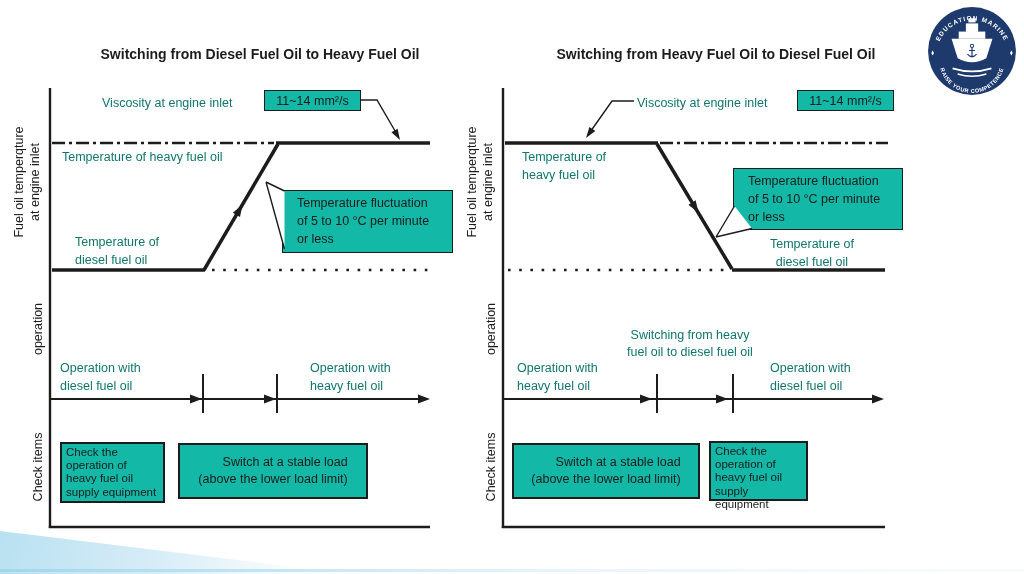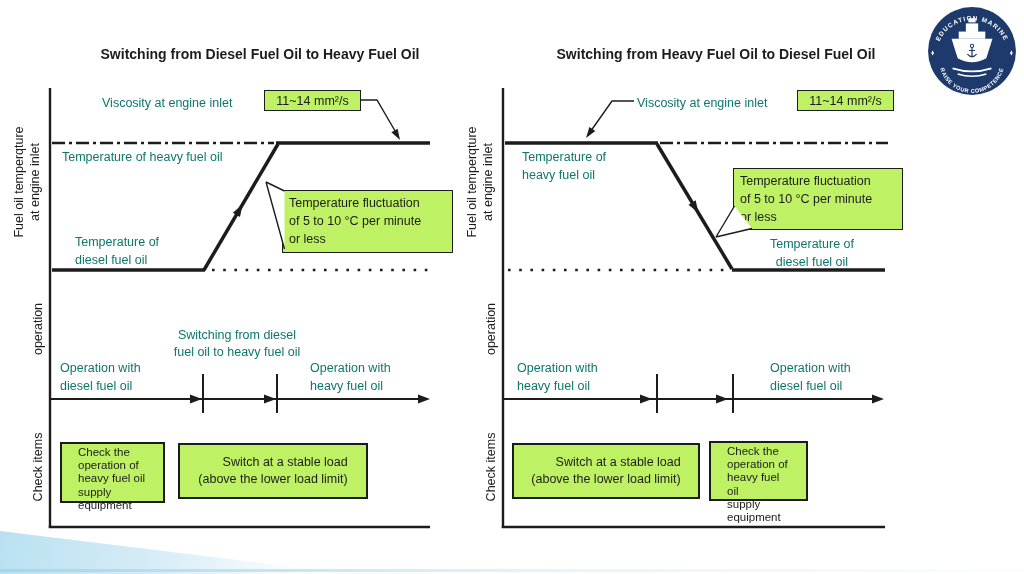--- a/index.html
+++ b/index.html
@@ -3,24 +3,24 @@
 <meta charset="utf-8">
 <style>
   html,body{margin:0;padding:0;background:#ffffff;}
   .slide{
     position:relative;width:1024px;height:574px;overflow:hidden;background:#ffffff;
     font-family:"Liberation Sans",sans-serif;color:#1c1c1c;
   }
   .t{position:absolute;white-space:pre-line;font-size:12.5px;line-height:18px;color:#0f766e;}
   .title{position:absolute;top:46px;width:420px;text-align:center;font-size:14px;font-weight:bold;white-space:pre-line;}
   .vlab{position:absolute;transform:rotate(-90deg);text-align:center;font-size:12.5px;line-height:16px;white-space:pre-line;}
-  .box{position:absolute;box-sizing:border-box;border:1.5px solid #1c1c1c;background:#bef264;}
+  .box{position:absolute;box-sizing:border-box;border:1.5px solid #1c1c1c;background:#14b8a6;}
   .vbox{display:flex;align-items:center;justify-content:center;font-size:12.5px;line-height:16px;white-space:pre-line;}
-  .fluct{padding:3px 6px;font-size:12.5px;line-height:18px;white-space:pre-line;}
-  .chk-sm{border-width:2px;padding:2px 16px;font-size:11.5px;line-height:13.2px;white-space:pre-line;}
+  .fluct{padding:3px 14px;font-size:12.5px;line-height:18px;white-space:pre-line;}
+  .chk-sm{border-width:2px;padding:2px 4px;font-size:11.5px;line-height:13.2px;white-space:pre-line;}
   .chk-lg{border-width:2px;display:flex;align-items:center;justify-content:center;text-align:right;
           font-size:12.5px;line-height:17.5px;white-space:pre-line;}
   .lines{position:absolute;left:0;top:0;pointer-events:none;}
   .wedge{position:absolute;left:0;top:531px;width:352px;height:43px;
          background:linear-gradient(100deg,#b9e1f1 0%,#d7edf7 45%,rgba(255,255,255,0) 88%);
          clip-path:polygon(0 0,100% 100%,0 100%);}
   .bline{position:absolute;left:0;top:569px;width:1024px;height:3px;
          background:linear-gradient(to right,#a3d6eb,#e8f5fb 55%,#fafdfe);}
   .logo{position:absolute;left:926px;top:5px;}
 </style>
@@ -37,22 +37,20 @@
 at engine inlet</div>
   <div class="t" style="left:102px;top:94px;">Viscosity at engine inlet</div>
   <div class="box vbox" style="left:264px;top:90px;width:97px;height:21px;">11~14 mm²/s</div>
   <div class="t" style="left:62px;top:148px;">Temperature of heavy fuel oil</div>
   <div class="box fluct" style="left:282px;top:190px;width:171px;height:63px;">Temperature fluctuation
 of 5 to 10 °C per minute
 or less</div>
   <div class="t" style="left:75px;top:233px;">Temperature of
 diesel fuel oil</div>
   <div class="vlab" style="left:-3px;top:322px;width:80px;height:14px;">operation</div>
-  <div class="t" style="left:137px;top:327px;width:200px;text-align:center;line-height:17px;">Switching from diesel
-fuel oil to heavy fuel oil</div>
   <div class="t" style="left:60px;top:359px;">Operation with
 diesel fuel oil</div>
   <div class="t" style="left:310px;top:359px;">Operation with
 heavy fuel oil</div>
   <div class="vlab" style="left:-8px;top:460px;width:90px;height:14px;">Check items</div>
   <div class="box chk-sm" style="left:60px;top:442px;width:105px;height:61px;">Check the
 operation of
 heavy fuel oil
 supply equipment</div>
   <div class="box chk-lg" style="left:178px;top:443px;width:190px;height:56px;">Switch at a stable load
@@ -64,20 +62,22 @@
   <div class="t" style="left:637px;top:94px;">Viscosity at engine inlet</div>
   <div class="box vbox" style="left:797px;top:90px;width:97px;height:21px;">11~14 mm²/s</div>
   <div class="t" style="left:522px;top:148px;">Temperature of
 heavy fuel oil</div>
   <div class="box fluct" style="left:733px;top:168px;width:170px;height:62px;">Temperature fluctuation
 of 5 to 10 °C per minute
 or less</div>
   <div class="t" style="left:732px;top:235px;width:160px;text-align:center;">Temperature of
 diesel fuel oil</div>
   <div class="vlab" style="left:450px;top:322px;width:80px;height:14px;">operation</div>
+  <div class="t" style="left:590px;top:327px;width:200px;text-align:center;line-height:17px;">Switching from heavy
+fuel oil to diesel fuel oil</div>
   <div class="t" style="left:517px;top:359px;">Operation with
 heavy fuel oil</div>
   <div class="t" style="left:770px;top:359px;">Operation with
 diesel fuel oil</div>
   <div class="vlab" style="left:445px;top:460px;width:90px;height:14px;">Check items</div>
   <div class="box chk-lg" style="left:512px;top:443px;width:188px;height:56px;">Switch at a stable load
 (above the lower load limit)</div>
   <div class="box chk-sm" style="left:709px;top:441px;width:99px;height:60px;">Check the
 operation of
 heavy fuel oil

